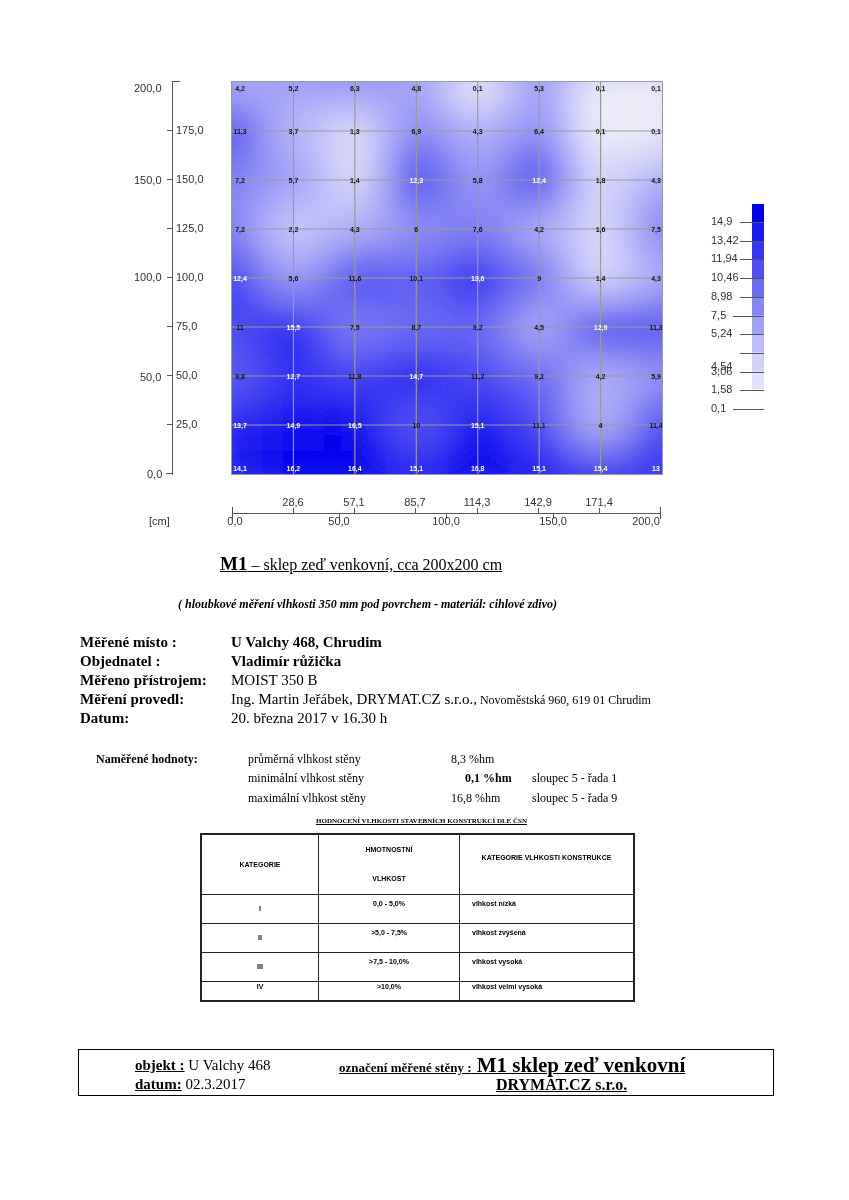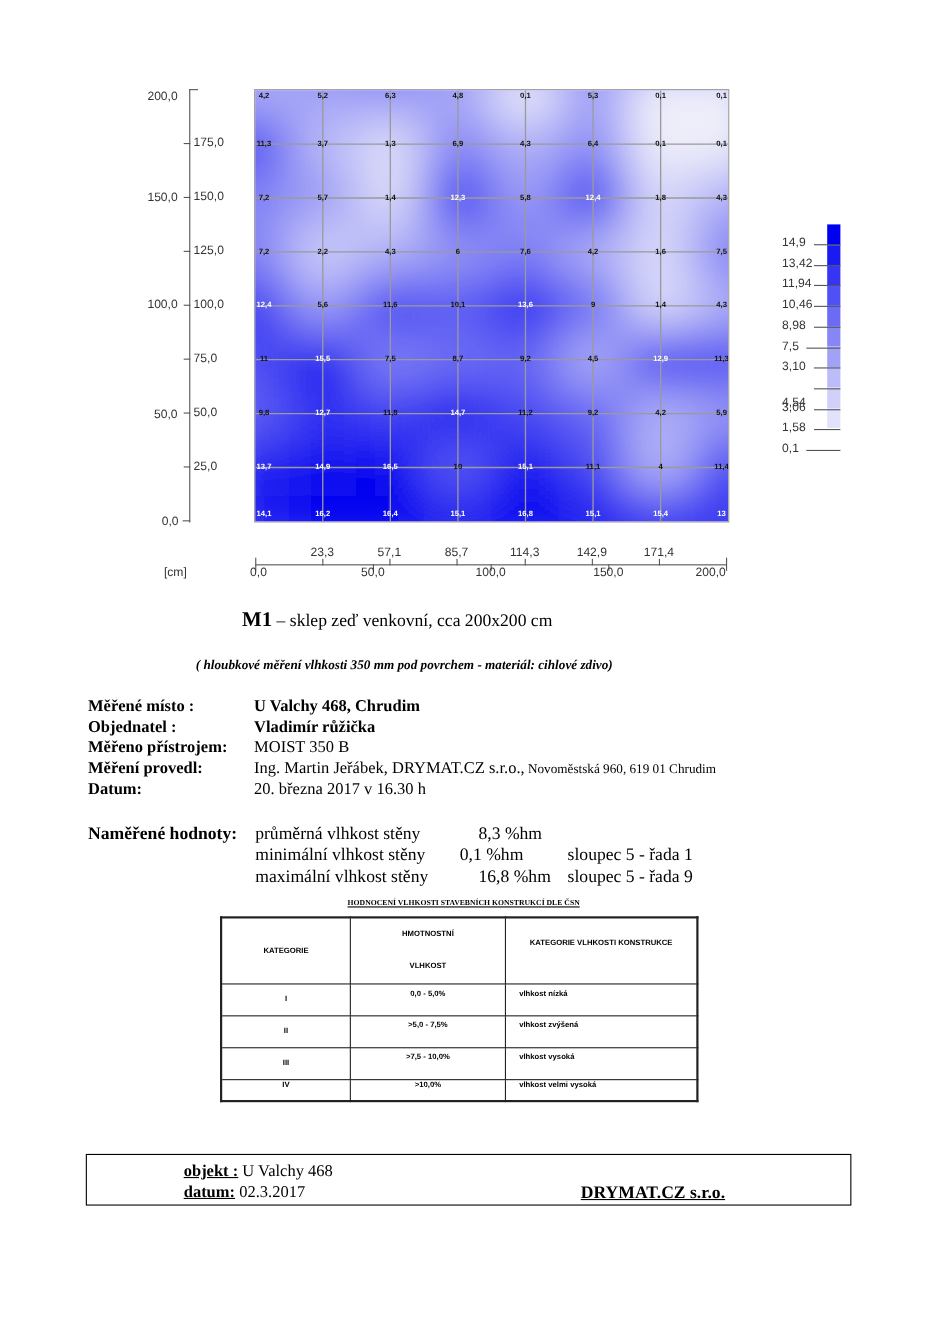--- a/index.html
+++ b/index.html
@@ -13,36 +13,36 @@
   .ytick{position:absolute;width:6px;height:1px;background:#555;}
   .ylab{position:absolute;font-family:"Liberation Sans",sans-serif;font-size:11px;color:#333;}
   .xaxis-line{position:absolute;left:232px;top:513px;width:428px;height:1px;background:#555;}
   .xtick{position:absolute;width:1px;height:6px;background:#555;}
   .xlab{position:absolute;font-family:"Liberation Sans",sans-serif;font-size:11px;color:#333;transform:translateX(-50%);}
   .legend-bar{position:absolute;left:752px;top:204px;width:12px;}
   .legend-seg{width:12px;height:18.5px;}
   .leglab{position:absolute;font-family:"Liberation Sans",sans-serif;font-size:11px;color:#333;}
   .legtick{position:absolute;height:1px;background:#555;}
   
-  .title{left:220px;top:553px;font-size:16px;}
+  .title{left:220px;top:553px;font-size:16px;text-decoration:underline;}
   .title b{font-size:19px;}
   .subtitle{left:178px;top:597px;font-size:12px;font-style:italic;font-weight:bold;}
   .info-row{position:absolute;left:80px;font-size:15px;height:18px;line-height:18px;white-space:nowrap;}
   .info-row .lbl{position:absolute;left:0;font-weight:bold;}
   .info-row .val{position:absolute;left:151px;}
   .small{font-size:12px;}
-  .mrow{position:absolute;font-size:16px;line-height:18px;white-space:nowrap;}
+  .mrow{position:absolute;font-size:12px;line-height:18px;white-space:nowrap;margin-left:16px;}
   
   .tbl-title{position:absolute;left:316px;top:817px;font-size:7px;font-weight:bold;text-decoration:underline;}
   table.csn{position:absolute;left:200px;top:833px;width:435px;border-collapse:collapse;font-family:"Liberation Sans",sans-serif;font-size:7px;font-weight:bold;border:2px solid #222;}
   table.csn td{border:1px solid #222;vertical-align:middle;}
   
   .footer{position:absolute;left:78px;top:1049px;width:694px;height:45px;border:1px solid #000;}
   .ft{position:absolute;white-space:nowrap;}
-  u{text-decoration:underline;margin-left:32px;}
+  u{text-decoration:underline;}
 </style>
 </head>
 <body>
 
 <div>
 
   <div class="yaxis-line"></div>
   <div class="ytick" style="left:172px;top:81px;width:8px;"></div>
   <div class="ytick" style="left:166px;top:473px;width:7px;"></div>
 
@@ -249,21 +249,21 @@
   <div class="xtick" style="left:293px;top:508px;"></div>
   <div class="xtick" style="left:354px;top:508px;"></div>
   <div class="xtick" style="left:415px;top:508px;"></div>
   <div class="xtick" style="left:477px;top:508px;"></div>
   <div class="xtick" style="left:538px;top:508px;"></div>
   <div class="xtick" style="left:599px;top:508px;"></div>
   <div class="xtick" style="left:339px;top:513px;"></div>
   <div class="xtick" style="left:446px;top:513px;"></div>
   <div class="xtick" style="left:553px;top:513px;"></div>
 
-  <span class="xlab" style="left:293px;top:496px;">23,3</span>
+  <span class="xlab" style="left:293px;top:496px;">28,6</span>
   <span class="xlab" style="left:354px;top:496px;">57,1</span>
   <span class="xlab" style="left:415px;top:496px;">85,7</span>
   <span class="xlab" style="left:477px;top:496px;">114,3</span>
   <span class="xlab" style="left:538px;top:496px;">142,9</span>
   <span class="xlab" style="left:599px;top:496px;">171,4</span>
 
   <span class="xlab" style="left:235px;top:515px;">0,0</span>
   <span class="xlab" style="left:339px;top:515px;">50,0</span>
   <span class="xlab" style="left:446px;top:515px;">100,0</span>
   <span class="xlab" style="left:553px;top:515px;">150,0</span>
@@ -288,21 +288,21 @@
         <span class="leglab" style="left: 711px; top: 233.7px;">13,42</span>
         <div class="legtick" style="left: 740px; width: 24px; top: 240.7px;"></div>
         <span class="leglab" style="left: 711px; top: 252.4px;">11,94</span>
         <div class="legtick" style="left: 740px; width: 24px; top: 259.4px;"></div>
         <span class="leglab" style="left: 711px; top: 271.1px;">10,46</span>
         <div class="legtick" style="left: 740px; width: 24px; top: 278.1px;"></div>
         <span class="leglab" style="left: 711px; top: 289.8px;">8,98</span>
         <div class="legtick" style="left: 740px; width: 24px; top: 296.8px;"></div>
         <span class="leglab" style="left: 711px; top: 308.5px;">7,5</span>
         <div class="legtick" style="left: 733px; width: 31px; top: 315.5px;"></div>
-        <span class="leglab" style="left: 711px; top: 327.2px;">3,10</span>
+        <span class="leglab" style="left: 711px; top: 327.2px;">5,24</span>
         <div class="legtick" style="left: 740px; width: 24px; top: 334.2px;"></div>
         <span class="leglab" style="left: 711px; top: 360px;">4,54</span>
         <div class="legtick" style="left: 740px; width: 24px; top: 352.9px;"></div>
         <span class="leglab" style="left: 711px; top: 364.6px;">3,06</span>
         <div class="legtick" style="left: 740px; width: 24px; top: 371.6px;"></div>
         <span class="leglab" style="left: 711px; top: 383.3px;">1,58</span>
         <div class="legtick" style="left: 740px; width: 24px; top: 390.3px;"></div>
         <span class="leglab" style="left: 711px; top: 402px;">0,1</span>
         <div class="legtick" style="left: 733px; width: 31px; top: 409px;"></div>
       </div>
@@ -331,21 +331,21 @@
 <div class="info-row" style="top:709px;">
   <span class="lbl">Datum:</span>
     <span class="val">20. března 2017 v 16.30 h</span>
 </div>
 
 <div>
   <b class="mrow" style="left:80px;top:750px;">Naměřené hodnoty:</b>
   <span class="mrow" style="left:232px;top:750px;">průměrná vlhkost stěny</span>
   <span class="mrow" style="left:435px;top:750px;">8,3  %hm</span>
   <span class="mrow" style="left:232px;top:769px;">minimální vlhkost stěny</span>
-  <span class="mrow" style="left:418px;top:769px;">0,1  %hm</span>
+  <span class="mrow" style="left:449px;top:769px;font-weight:bold;">0,1  %hm</span>
   <span class="mrow" style="left:516px;top:769px;text-align:right;">sloupec 5 - řada 1</span>
   <span class="mrow" style="left:232px;top:789px;">maximální vlhkost stěny</span>
   <span class="mrow" style="left:435px;top:789px;">16,8 %hm</span>
   <span class="mrow" style="left:516px;top:789px;">sloupec 5 - řada 9</span>
 </div>
 
 <div class="tbl-title">HODNOCENÍ VLHKOSTI STAVEBNÍCH KONSTRUKCÍ DLE ČSN</div>
 <table class="csn">
   <tbody>
       <tr style="height:60px;">
@@ -376,14 +376,15 @@
     <td style="text-align:center;vertical-align:top;">IV</td>
     <td style="text-align:center;vertical-align:top;">&gt;10,0%</td>
     <td style="vertical-align:top;padding-left:12px;">vlhkost velmi vysoká</td>
   </tr>
 </tbody>
   </table>
 
 <div class="footer">
   <span class="ft" style="left:56px;top:7px;font-size:15px;"><u><b>objekt :</b></u><span> U Valchy 468</span></span>
   <span class="ft" style="left:56px;top:26px;font-size:15px;"><u><b>datum:</b></u><span> 02.3.2017</span></span>
+  <span class="ft" style="left:260px;top:3px;"><u><b style="font-size:13px;">označení měřené stěny :</b><b style="font-size:21px;"> M1 sklep zeď venkovní</b></u></span>
   <span class="ft" style="left:417px;top:26px;font-size:16px;"><u><b>DRYMAT.CZ s.r.o.</b></u></span>
 </div>
 
 </body></html>

